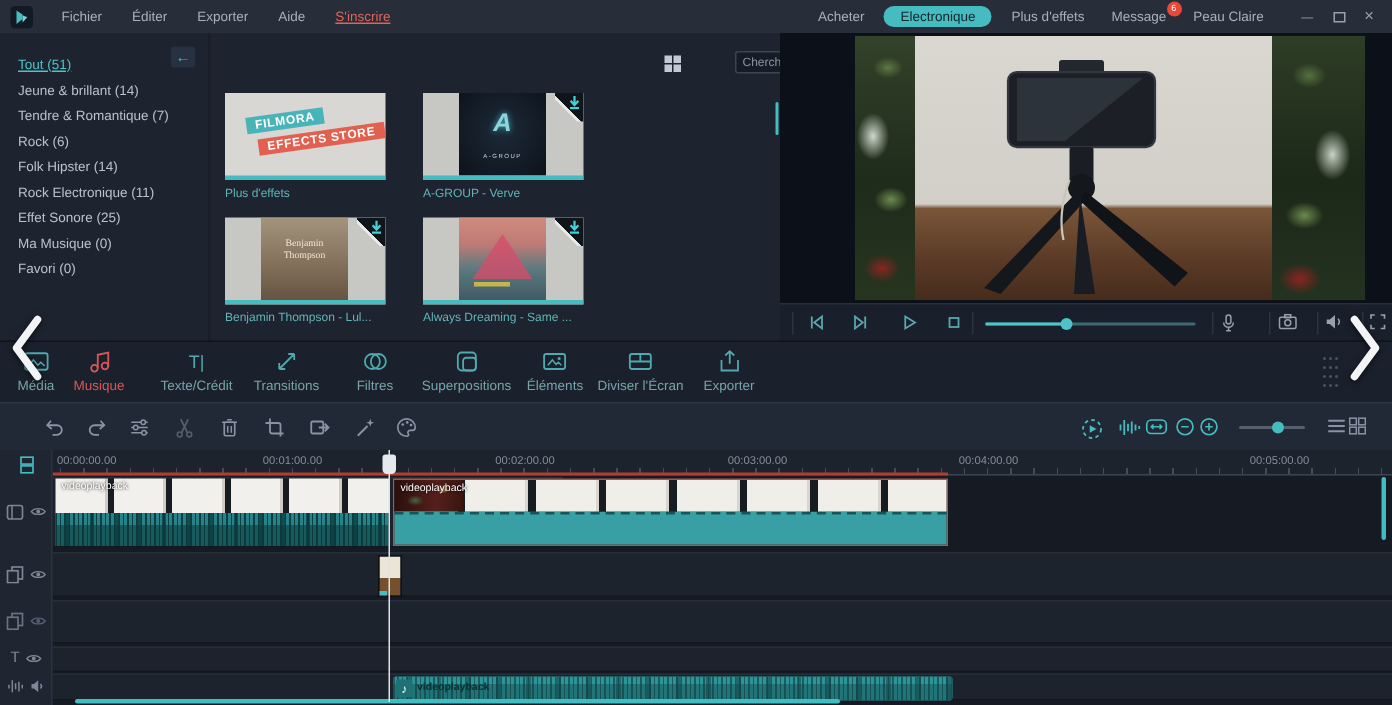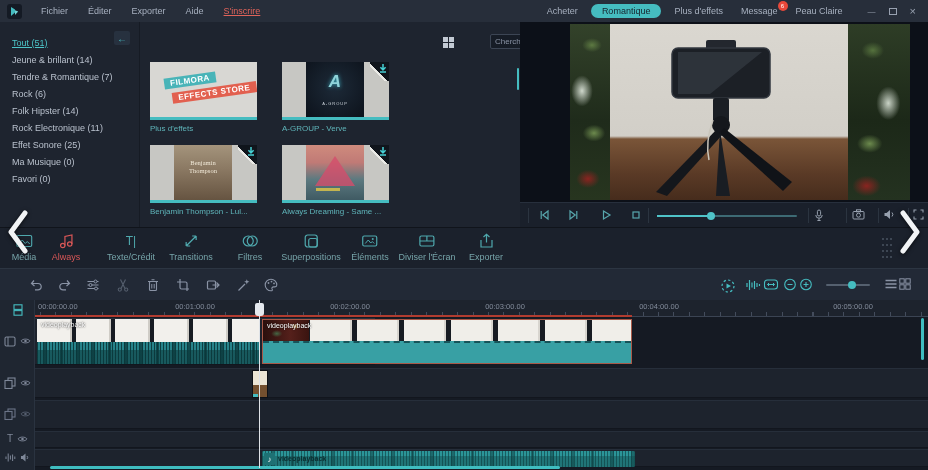--- a/index.html
+++ b/index.html
@@ -194,21 +194,21 @@
           <path d="M6 4.2l3.2 1.3L6 9z" fill="#6fd4d7"></path>
         </svg>
     </span>
     <span class="menu-item">Fichier</span>
     <span class="menu-item">Éditer</span>
     <span class="menu-item">Exporter</span>
     <span class="menu-item">Aide</span>
     <span class="menu-item red">S'inscrire</span>
     <div class="mb-right">
       <span class="txt">Acheter</span>
-      <span class="pill">Romantique</span>
+      <span class="pill">Electronique</span>
       <span class="txt">Plus d'effets</span>
       <span class="msg-wrap">
         <span>Message</span>
         <span class="badge">6</span>
       </span>
       <span class="txt">Peau Claire</span>
       <span class="winctl">
         <span class="mini">—</span>
         <span class="maxi"></span>
         <span class="clos">×</span>
@@ -394,21 +394,21 @@
           <path d="M3 11l3.5-4 3 3.5 2-2 2.5 2.5" fill="none" stroke="#4fa9ae" stroke-width="1"></path>
         </svg>
       <span class="tlabel">Média</span>
     </div>
     <div class="tab active" style="left:66px">
       <svg width="15" height="16" viewBox="0 0 15 16">
           <circle cx="4" cy="12.5" r="2.2" fill="none" stroke="#d95757" stroke-width="1.2"></circle>
           <circle cx="11" cy="11" r="2.2" fill="none" stroke="#d95757" stroke-width="1.2"></circle>
           <path d="M6.2 12.5V3.5l7-1.5V11" fill="none" stroke="#d95757" stroke-width="1.2"></path>
         </svg>
-      <span class="tlabel">Always</span>
+      <span class="tlabel">Musique</span>
     </div>
     <div class="tab" style="left:131px">
       <span class="glyph" style="color:#4fa9ae">T|</span>
       <span class="tlabel">Texte/Crédit</span>
     </div>
     <div class="tab" style="left:191px">
       <svg width="16" height="16" viewBox="0 0 16 16">
           <path d="M3 13L13 3M13 3h-4M13 3v4M3 13h4M3 13V9" fill="none" stroke="#4fa9ae" stroke-width="1.2"></path>
         </svg>
       <span class="tlabel">Transitions</span>

